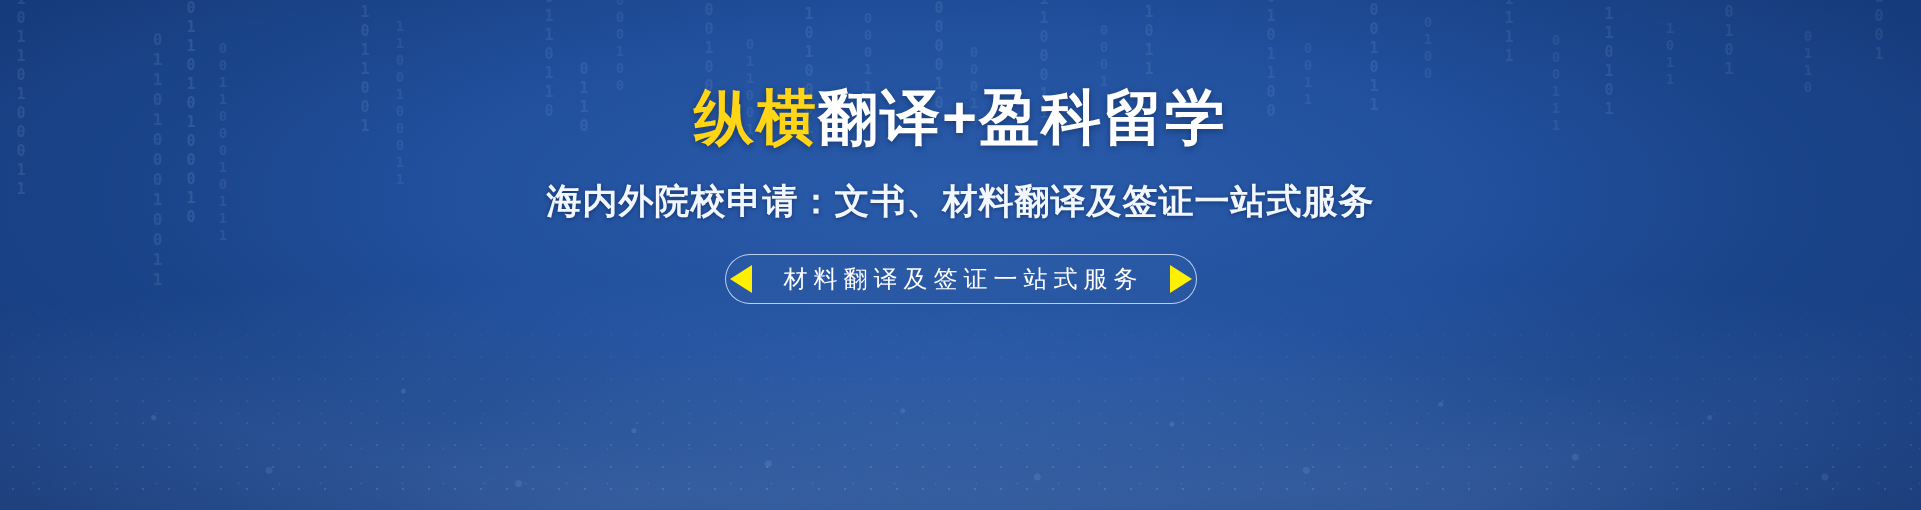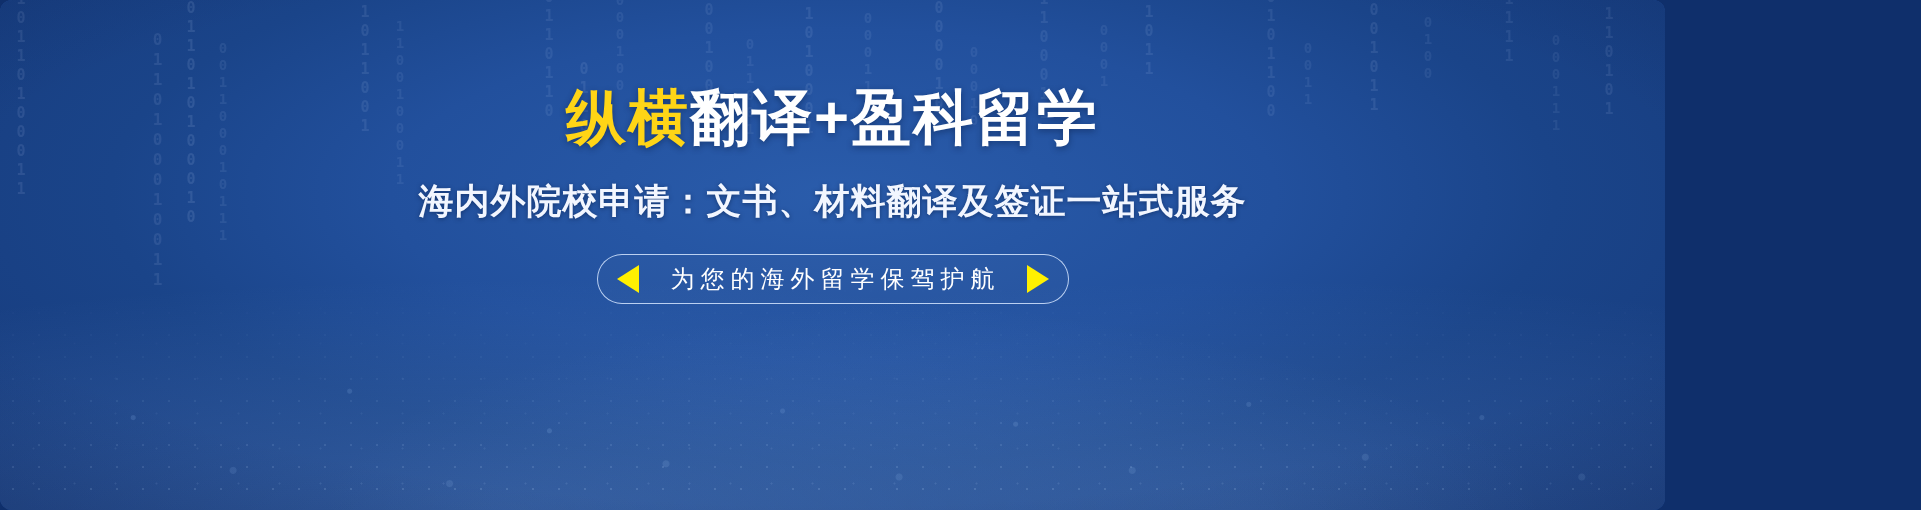--- a/index.html
+++ b/index.html
@@ -7,25 +7,24 @@
     margin: 0;
     padding: 0;
     background: #0f2f6b;
   }
   body {
     font-family: "Liberation Sans", "DejaVu Sans", sans-serif;
   }
 
   .banner {
     position: relative;
-    width: 1665px;
+    width: 1921px;
     height: 510px;
     overflow: hidden;
     background: #1b4793;
-    border-radius: 12px;
   }
 
   
   .bg-base {
     position: absolute;
     inset: 0;
     background:
       radial-gradient(ellipse 70% 85% at 50% 38%, #2a5cab 0%, #22509d 38%, #1a4489 62%, #16397a 100%);
   }
   .bg-vignette {
@@ -211,18 +210,18 @@
   <div class="content">
 
     <div class="headline">
       <span class="hl-accent">纵横</span><span>翻译</span><span class="hl-plus">+</span><span>盈科留学</span>
     </div>
 
     <div class="subtitle">海内外院校申请：文书、材料翻译及签证一站式服务</div>
 
     <div class="cta">
       <span class="tri tri-left"></span>
-      <span class="cta-label">为您的海外留学保驾护航</span>
+      <span class="cta-label">材料翻译及签证一站式服务</span>
       <span class="tri tri-right"></span>
     </div>
 
   </div>
 </div>
 
 </body></html>

